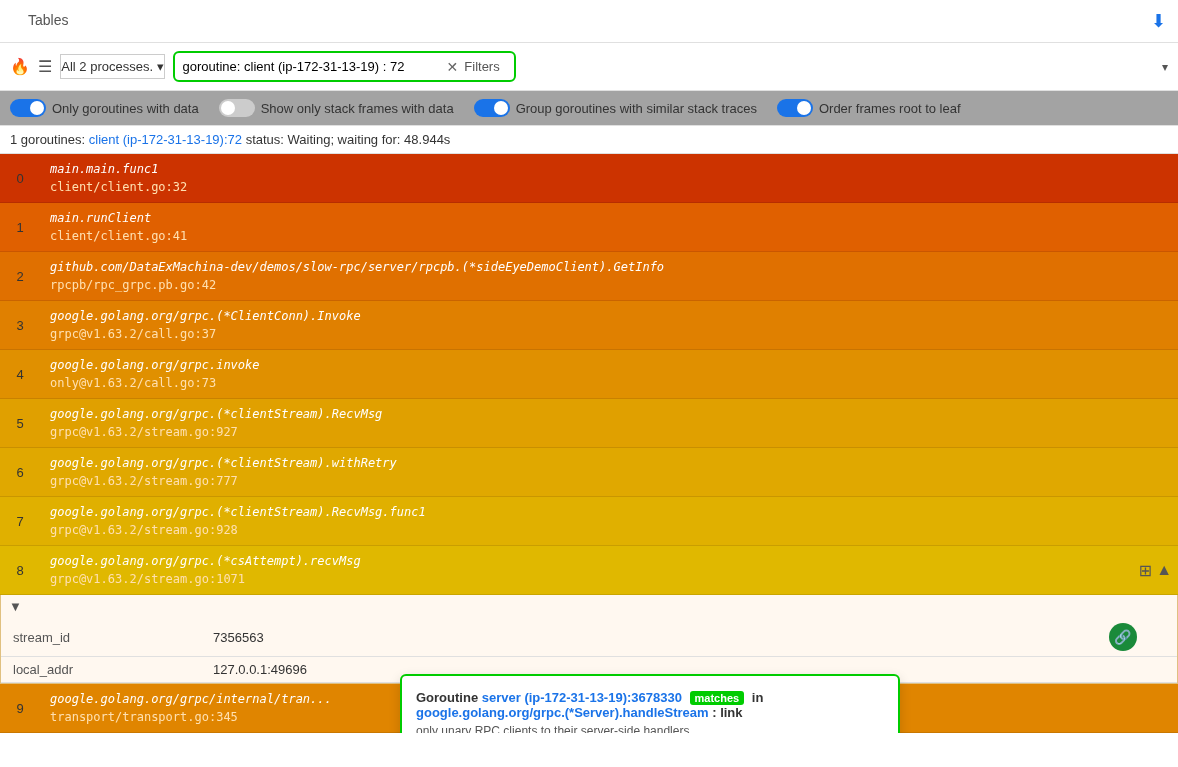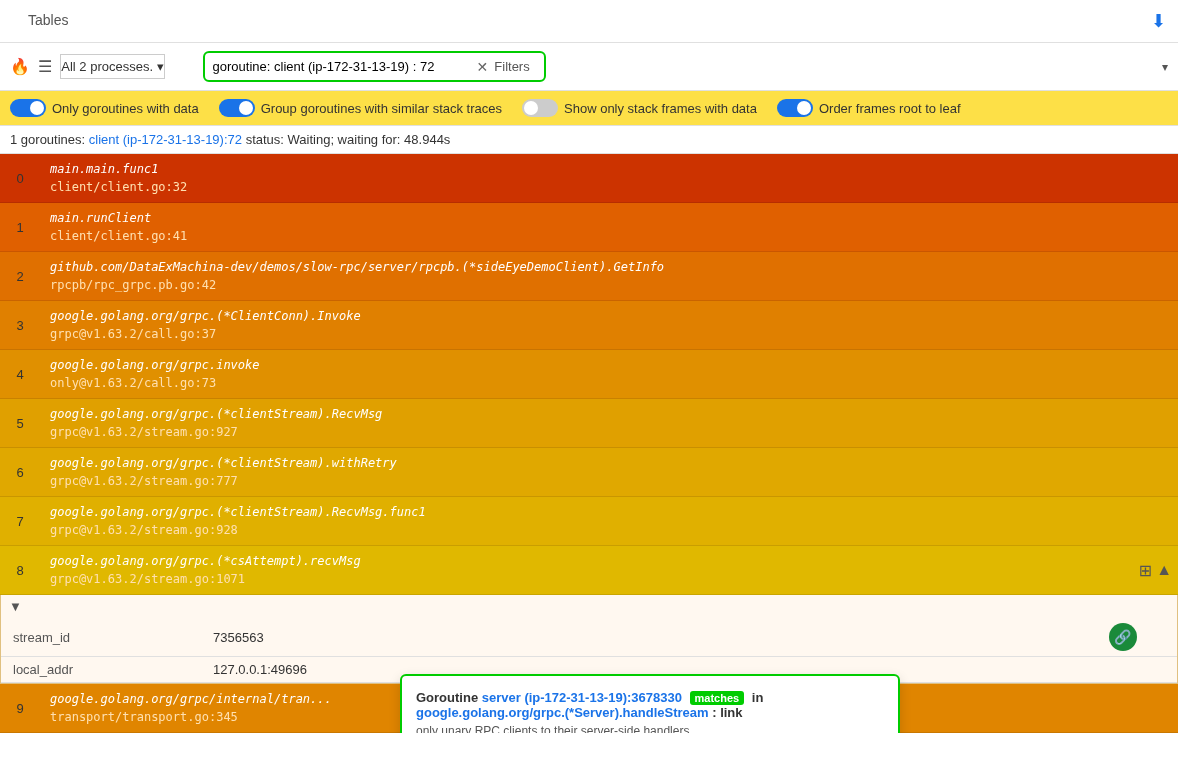--- a/index.html
+++ b/index.html
@@ -10,29 +10,29 @@
     .nav-tab { padding: 12px 16px; font-size: 14px; cursor: pointer; color: #555; border-bottom: 2px solid transparent; }
     .nav-tab.active { color: #1a73e8; border-bottom: 2px solid #1a73e8; font-weight: 500; }
     .nav-right { margin-left: auto; }
     .download-icon { color: #1a73e8; font-size: 18px; cursor: pointer; }
 
     
     .toolbar { display: flex; align-items: center; padding: 8px 10px; gap: 8px; border-bottom: 1px solid #e0e0e0; background: #fff; }
     .flame-icon { color: #ff6600; font-size: 16px; }
     .menu-icon { color: #555; font-size: 16px; cursor: pointer; }
     .process-select { display: flex; align-items: center; gap: 4px; padding: 4px 0; border: 1px solid #ccc; border-radius: 0; cursor: pointer; font-size: 13px; background: #fff; }
-    .search-box-wrapper { position: relative; border: 2px solid #00cc00; border-radius: 6px; display: flex; align-items: center; padding: 4px 8px; flex: 0 0 auto; min-width: 300px; background: #fff; margin-left: 30px; }
+    .search-box-wrapper { position: relative; border: 2px solid #00cc00; border-radius: 6px; display: flex; align-items: center; padding: 4px 8px; flex: 0 0 auto; min-width: 300px; background: #fff; }
     .search-box-wrapper input { border: none; outline: none; font-size: 13px; min-width: 200px; }
     .clear-btn { cursor: pointer; color: #666; font-size: 14px; margin-left: 4px; }
     .filters-btn { color: #555; font-size: 13px; cursor: pointer; padding: 2px 6px; }
     .spacer { flex: 1; }
     .chevron-down { color: #555; font-size: 12px; cursor: pointer; }
 
     
-    .toggle-row { display: flex; align-items: center; gap: 20px; padding: 8px 10px; border-bottom: 1px solid #e0e0e0; background: #fde047; font-size: 13px; }
+    .toggle-row { display: flex; align-items: center; gap: 20px; padding: 8px 10px; border-bottom: 1px solid #e0e0e0; background: #a3a3a3; font-size: 13px; }
     .toggle-item { display: flex; align-items: center; gap: 6px; }
     .toggle { position: relative; width: 36px; height: 18px; }
     .toggle-track { width: 36px; height: 18px; border-radius: 9px; cursor: pointer; display: block; }
     .toggle-track.on { background: #1a73e8; }
     .toggle-track.off { background: #ccc; }
     .toggle-thumb { position: absolute; top: 2px; width: 14px; height: 14px; border-radius: 50%; background: #fff; }
     .toggle-thumb.on { right: 2px; }
     .toggle-thumb.off { left: 2px; }
 
     
@@ -106,31 +106,31 @@
 <div class="toggle-row">
   <div class="toggle-item">
     <div class="toggle">
       <span class="toggle-track on"></span>
       <span class="toggle-thumb on"></span>
     </div>
     <span>Only goroutines with data</span>
   </div>
   <div class="toggle-item">
     <div class="toggle">
+      <span class="toggle-track off"></span>
+      <span class="toggle-thumb off"></span>
+    </div>
+    <span>Show only stack frames with data</span>
+  </div>
+  <div class="toggle-item">
+    <div class="toggle">
       <span class="toggle-track on"></span>
       <span class="toggle-thumb on"></span>
     </div>
     <span>Group goroutines with similar stack traces</span>
-  </div>
-  <div class="toggle-item">
-    <div class="toggle">
-      <span class="toggle-track off"></span>
-      <span class="toggle-thumb off"></span>
-    </div>
-    <span>Show only stack frames with data</span>
   </div>
   <div class="toggle-item">
     <div class="toggle">
       <span class="toggle-track on"></span>
       <span class="toggle-thumb on"></span>
     </div>
     <span>Order frames root to leaf</span>
   </div>
 </div>
 

